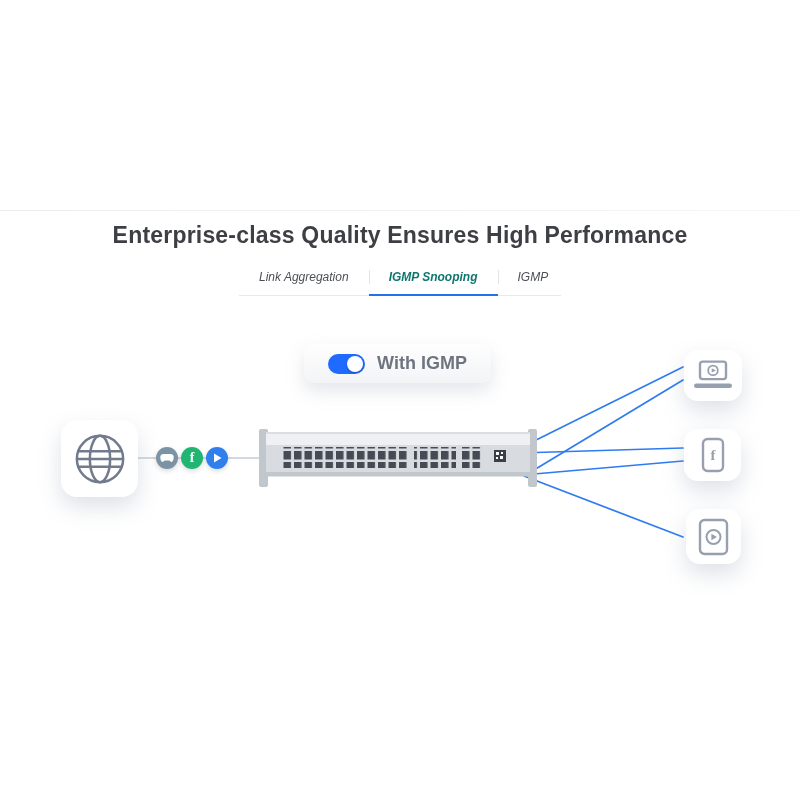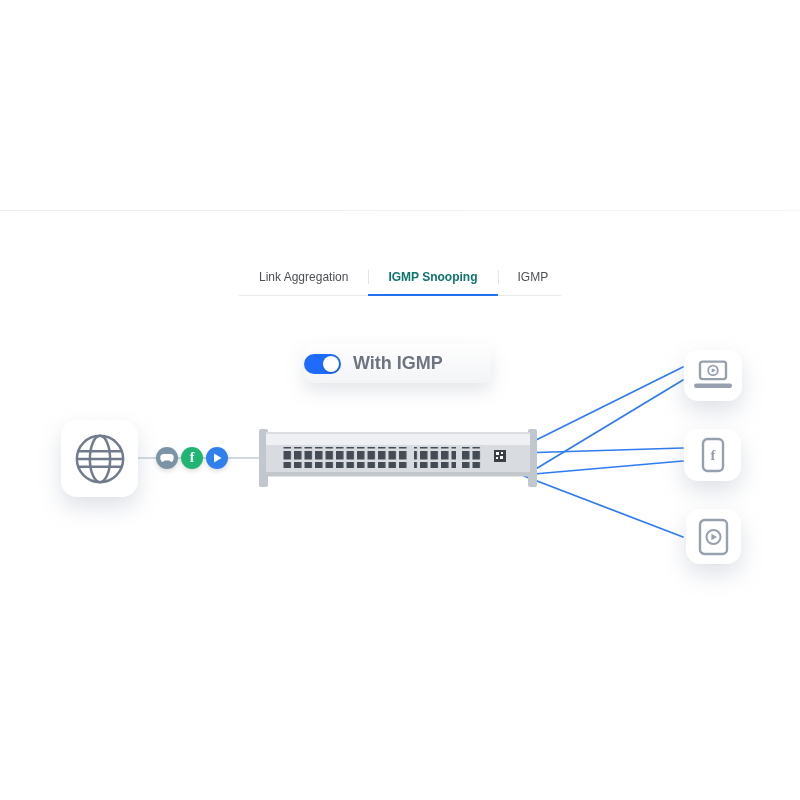--- a/index.html
+++ b/index.html
@@ -8,31 +8,31 @@
 
   .section-divider { position:absolute; left:0; top:210px; width:800px; height:1px;
     background:linear-gradient(to right,#ededed,#f6f6f6); }
 
   .page-title { position:absolute; top:222px; left:0; width:800px; text-align:center;
     font-size:23px; font-weight:bold; color:#3d3f44; letter-spacing:.2px; }
 
   .tabs { position:absolute; top:267px; left:239px; width:322px; display:flex;
     justify-content:space-between; border-bottom:1px solid #e9e9e9; }
   .tab { position:relative; padding:3px 20px 11px; font-size:12px; color:#4c4f55;
-    white-space:nowrap; cursor:pointer; }
+    white-space:nowrap; cursor:pointer;font-style:italic; }
   .tab + .tab::before { content:""; position:absolute; left:0; top:3px; height:14px;
     width:1px; background:#e4e4e4; }
   .tab.active { color:#0f766e; font-weight:bold; }
   .tab.active::after { content:""; position:absolute; left:0; right:0; bottom:-1px;
     height:2px; background:#2470f2; }
 
   .toggle-card { position:absolute; left:304px; top:344px; width:187px; height:39px;
     background:linear-gradient(#fefefe,#f3f4f6); border-radius:10px;
     box-shadow:0 8px 18px rgba(146,155,173,.25);
-    display:flex; align-items:center; justify-content:flex-start; gap:12px; }
+    display:flex; align-items:center; justify-content:center; gap:12px; }
   .switch-pill { position:relative; width:37px; height:20px; border-radius:10px;
     background:#1f6bff; cursor:pointer; flex:0 0 auto; }
   .switch-pill .knob { position:absolute; top:2px; right:2px; width:16px; height:16px;
     border-radius:50%; background:#fff; box-shadow:0 1px 2px rgba(0,0,0,.25); }
   .toggle-label { font-size:18px; font-weight:bold; color:#6f7580; }
 
   .diagram-svg { position:absolute; left:0; top:0; }
 
   .d-card { position:absolute; background:#fff; border-radius:14px;
     box-shadow:0 10px 22px rgba(138,148,168,.28);
@@ -51,20 +51,21 @@
   .stream-fb .fb-letter { font-family:"Liberation Serif", serif; font-weight:bold;
     font-size:14px; line-height:1; color:#fff; }
 </style>
 </head>
 <body>
 
 <div class="canvas">
 
   <div class="section-divider"></div>
 
+  <h1 class="page-title">Enterprise-class Quality Ensures High Performance</h1>
 
   <div class="tabs">
     <div class="tab">Link Aggregation</div>
     <div class="tab active">IGMP Snooping</div>
     <div class="tab">IGMP</div>
   </div>
 
   <svg class="diagram-svg" width="800" height="800" viewBox="0 0 800 800">
     <defs>
       <pattern id="ports" width="10.5" height="11" patternUnits="userSpaceOnUse">

